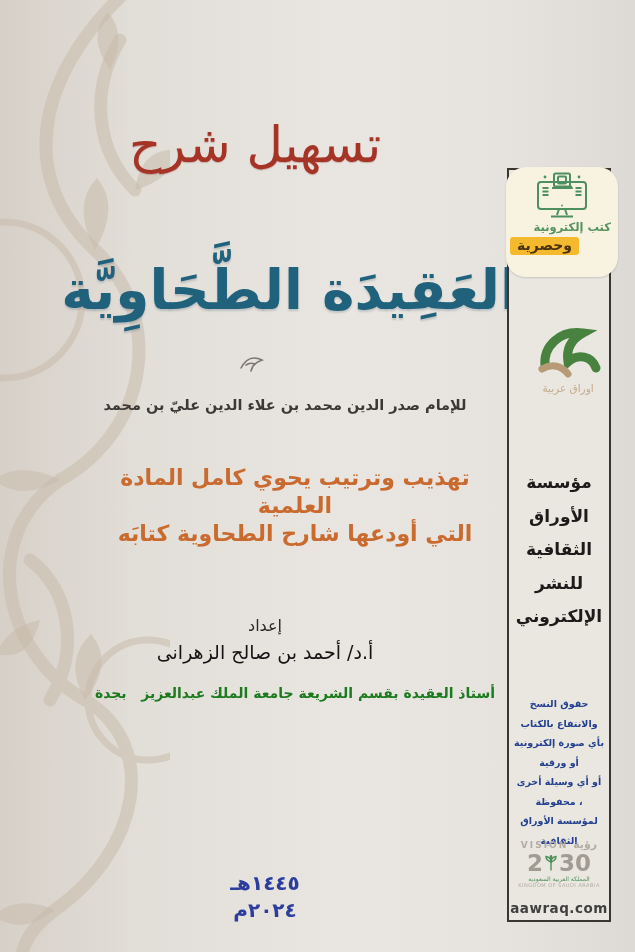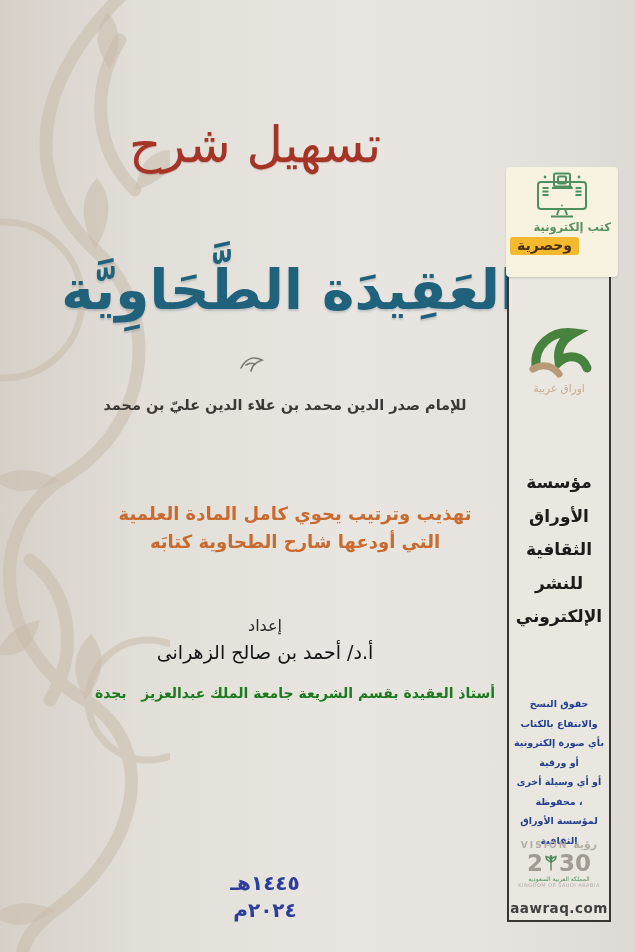--- a/index.html
+++ b/index.html
@@ -21,22 +21,22 @@
     position:absolute; top:248px; left:45px; width:490px; text-align:center;
     font-size:55px; font-weight:bold; color:#20617c; direction:rtl; line-height:1.55;
     text-shadow:0 2px 2px rgba(30,70,90,0.2);
   }
   .flourish { position:absolute; top:352px; left:238px; opacity:0.75; }
   .author-block {
     position:absolute; top:392px; left:70px; width:430px; text-align:center;
     font-size:14.5px; font-weight:bold; color:#3b3835; direction:rtl; line-height:26px;
   }
   .subtitle-block {
-    position:absolute; top:500px; left:90px; width:410px; text-align:center;
-    font-size:18px; font-weight:bold; color:#c96a2f; direction:rtl; line-height:28px;
+    position:absolute; top:464px; left:90px; width:410px; text-align:center;
+    font-size:22px; font-weight:bold; color:#c96a2f; direction:rtl; line-height:28px;
   }
   .prepared-label {
     position:absolute; top:616px; left:70px; width:390px; text-align:center;
     font-size:16px; color:#2a2a2a; direction:rtl;
   }
   .preparer-name {
     position:absolute; top:641px; left:70px; width:390px; text-align:center;
     font-size:19px; color:#141414; direction:rtl;
   }
   .preparer-title {
@@ -48,30 +48,30 @@
     font-size:20px; font-weight:bold; color:#2c3d9c; direction:rtl; line-height:27px;
   }
 
   
   .sidebar {
     position:absolute; left:507px; top:168px; width:104px; height:754px;
     border:2px solid #39352f; background:#eae6e0;
   }
   .badge {
     position:absolute; left:-3px; top:-3px; width:112px; height:110px;
-    background:#f8f3e1; border-radius:4px; box-shadow:0 1px 2px rgba(0,0,0,0.15);
+    background:#f8f3e1; border-radius:20px; box-shadow:0 1px 2px rgba(0,0,0,0.15);
     display:flex; flex-direction:column; align-items:center; padding-top:5px;
   }
   .badge-caption { width:100%; text-align:right; padding-left:4px; padding-right:7px;
     font-size:11.5px; font-weight:bold; color:#57925f; direction:rtl; }
   .badge-chip {
     align-self:flex-start; margin:3px 0 0 4px; background:#f5b92d; color:#4a3211;
     font-size:14px; font-weight:bold; padding:0px 7px 2px 7px; border-radius:3px; direction:rtl;
   }
-  .pub-logo { position:absolute; top:152px; left:0; width:100%; text-align:center; }
+  .pub-logo { position:absolute; top:152px; left:9px; width:100%; text-align:center; }
   .pub-logo-name { font-size:10.5px; color:#c4ad8d; direction:rtl; margin-top:-2px; }
   .pub-words {
     position:absolute; top:296px; left:0; width:100%; text-align:center;
     font-size:17px; font-weight:bold; color:#1d1b19; direction:rtl; line-height:33.5px;
   }
   .copyright {
     position:absolute; top:524px; left:0; width:100%; padding:0 5px; text-align:center;
     font-size:9.5px; font-weight:bold; color:#23418f; direction:rtl; line-height:19.5px;
   }
   .vision { position:absolute; top:668px; left:0; width:100%; text-align:center; color:#b2aca3; }

